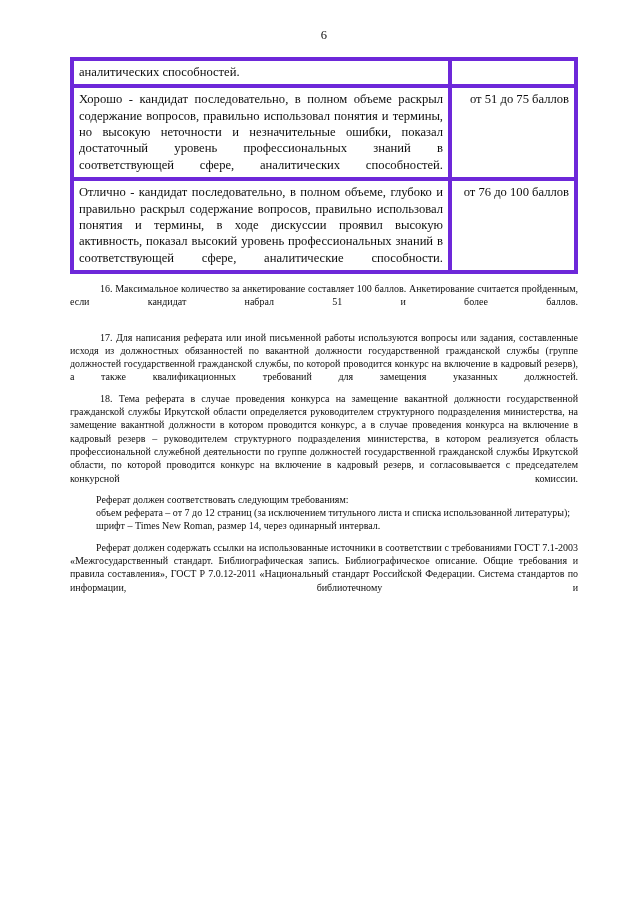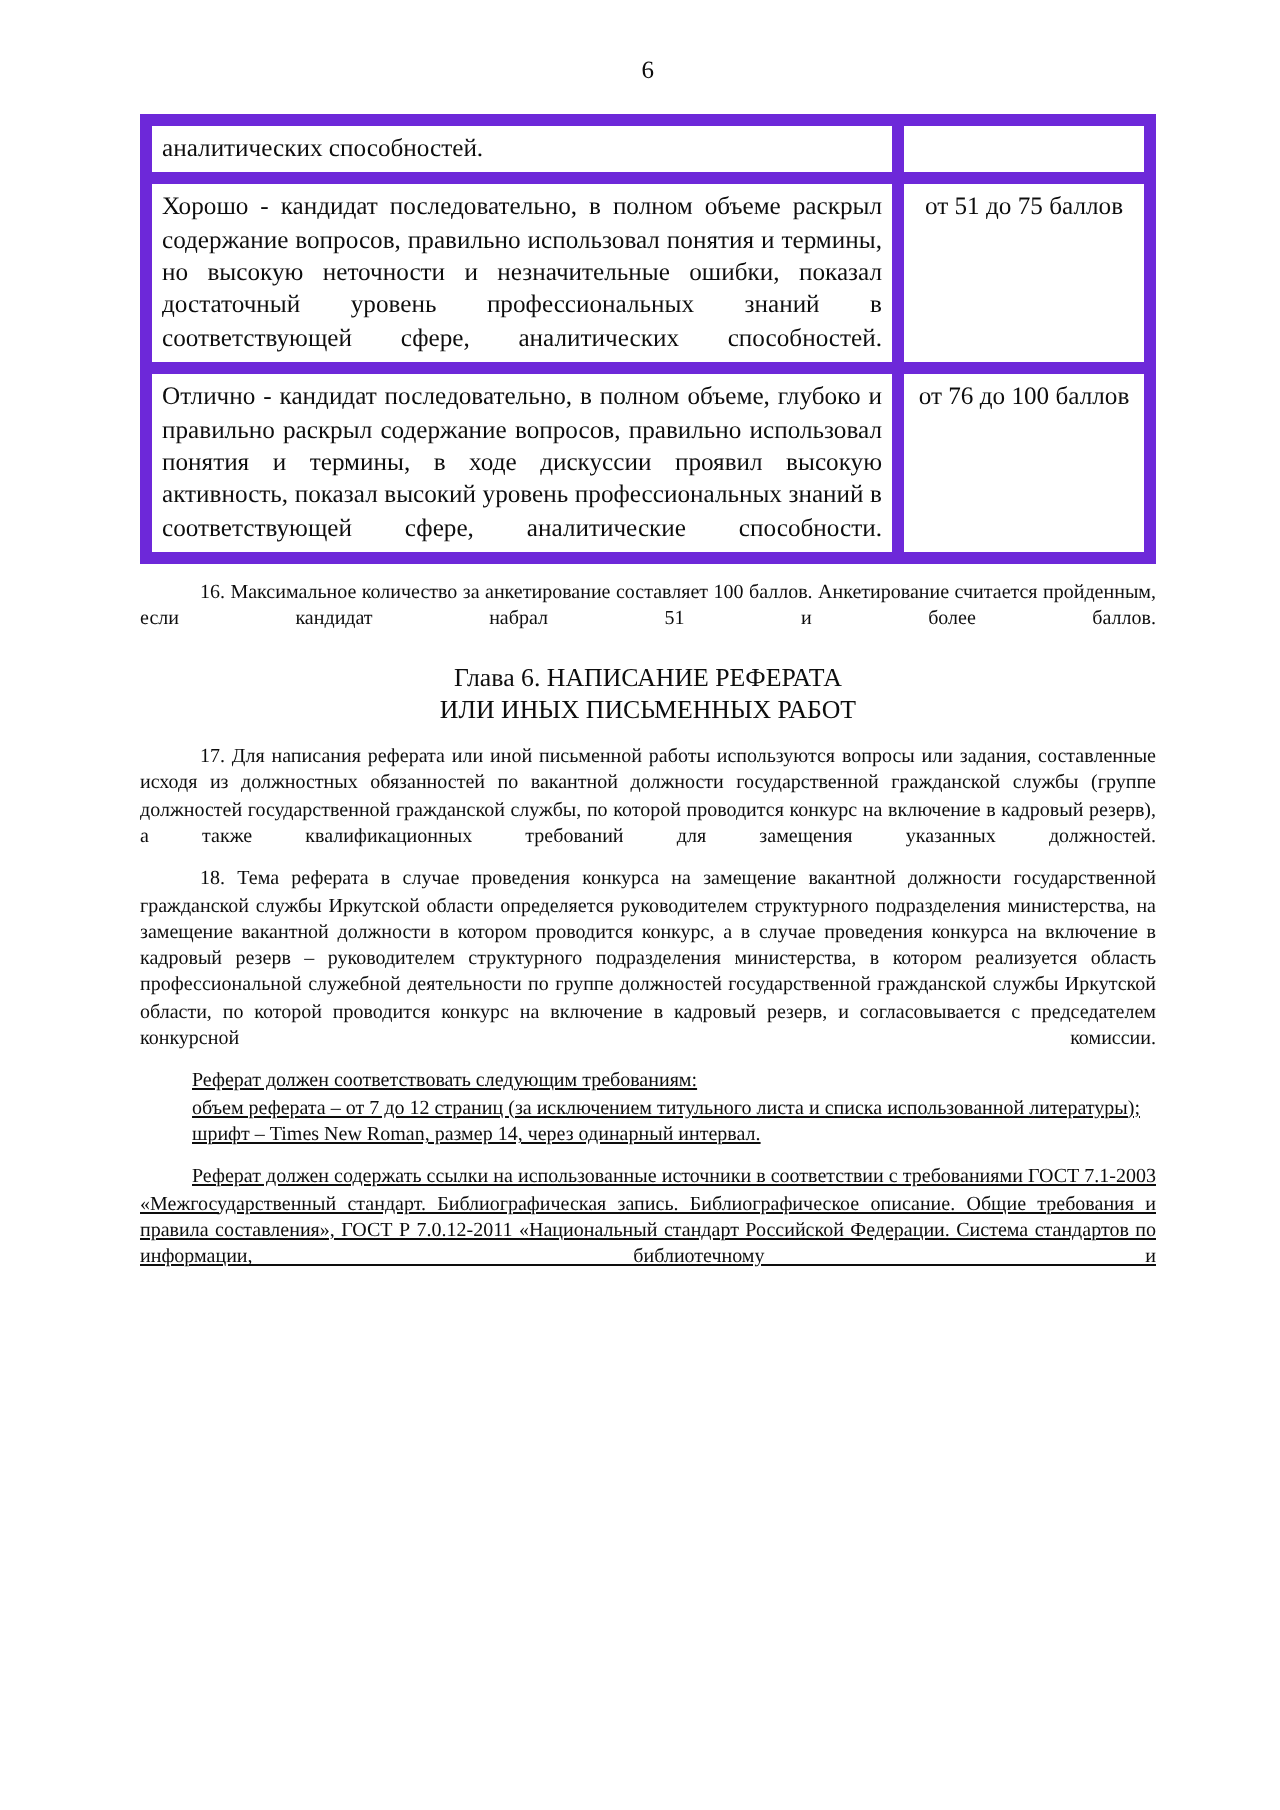--- a/index.html
+++ b/index.html
@@ -25,57 +25,56 @@
     font-size: 12.5px;
     margin: 0 0 14px 0;
     letter-spacing: 0.2px;
   }
   table.doc-table {
     width: 100%;
     border-collapse: collapse;
     table-layout: fixed;
   }
   table.doc-table td {
-    border: 6px solid #6d28d9;
+    border: 4px solid #6d28d9;
     vertical-align: top;
     padding: 3px 5px 4px 5px;
     font-size: 12.6px;
     line-height: 1.30;
   }
   td.col-desc {
     text-align: justify;
     text-align-last: justify;
     hyphens: none;
   }
   td.col-desc.no-last {
     text-align-last: left;
   }
   td.col-score {
     width: 126px;
-    text-align: center;
+    text-align: right;
     padding-left: 8px;
     margin-top: 11px;
   }
   .cell-indent {
     text-indent: 26px;
   }
   .row-top td {
     border-top: none;
   }
   p.para {
     margin: 0;
     font-size: 10px;
     line-height: 1.33;
     text-align: justify;
     text-align-last: left;
     text-indent: 30px;
   }
   p.para.tight {
     text-indent: 26px;
-    text-decoration: underline;
   }
   p.para.just-all {
     text-align-last: justify;
   }
   .spacer-8 { height: 8px; }
   .spacer-14 { height: 14px; }
   .chapter-title {
     text-align: center;
     font-size: 12.9px;
     line-height: 1.30;
@@ -111,24 +110,20 @@
       </tr>
     </tbody>
   </table>
 
   <div class="spacer-8"></div>
 
   <p class="para just-all after-table">16. Максимальное количество за анкетирование составляет 100 баллов. Анкетирование считается пройденным, если кандидат набрал 51 и более баллов.</p>
 
   <div class="spacer-14"></div>
 
-  <div class="chapter-title">
-    <span>Глава 6. НАПИСАНИЕ РЕФЕРАТА</span>
-    <span class="line2">ИЛИ ИНЫХ ПИСЬМЕННЫХ РАБОТ</span>
-  </div>
 
   <div class="spacer-8"></div>
 
   <p class="para just-all">17. Для написания реферата или иной письменной работы используются вопросы или задания, составленные исходя из должностных обязанностей по вакантной должности государственной гражданской службы (группе должностей государственной гражданской службы, по которой проводится конкурс на включение в кадровый резерв), а также квалификационных требований для замещения указанных должностей.</p>
 
   <div class="spacer-8"></div>
 
   <p class="para just-all">18. Тема реферата в случае проведения конкурса на замещение вакантной должности государственной гражданской службы Иркутской области определяется руководителем структурного подразделения министерства, на замещение вакантной должности в котором проводится конкурс, а в случае проведения конкурса на включение в кадровый резерв – руководителем структурного подразделения министерства, в котором реализуется область профессиональной служебной деятельности по группе должностей государственной гражданской службы Иркутской области, по которой проводится конкурс на включение в кадровый резерв, и согласовывается с председателем конкурсной комиссии.</p>
 
   <div class="spacer-8"></div>

